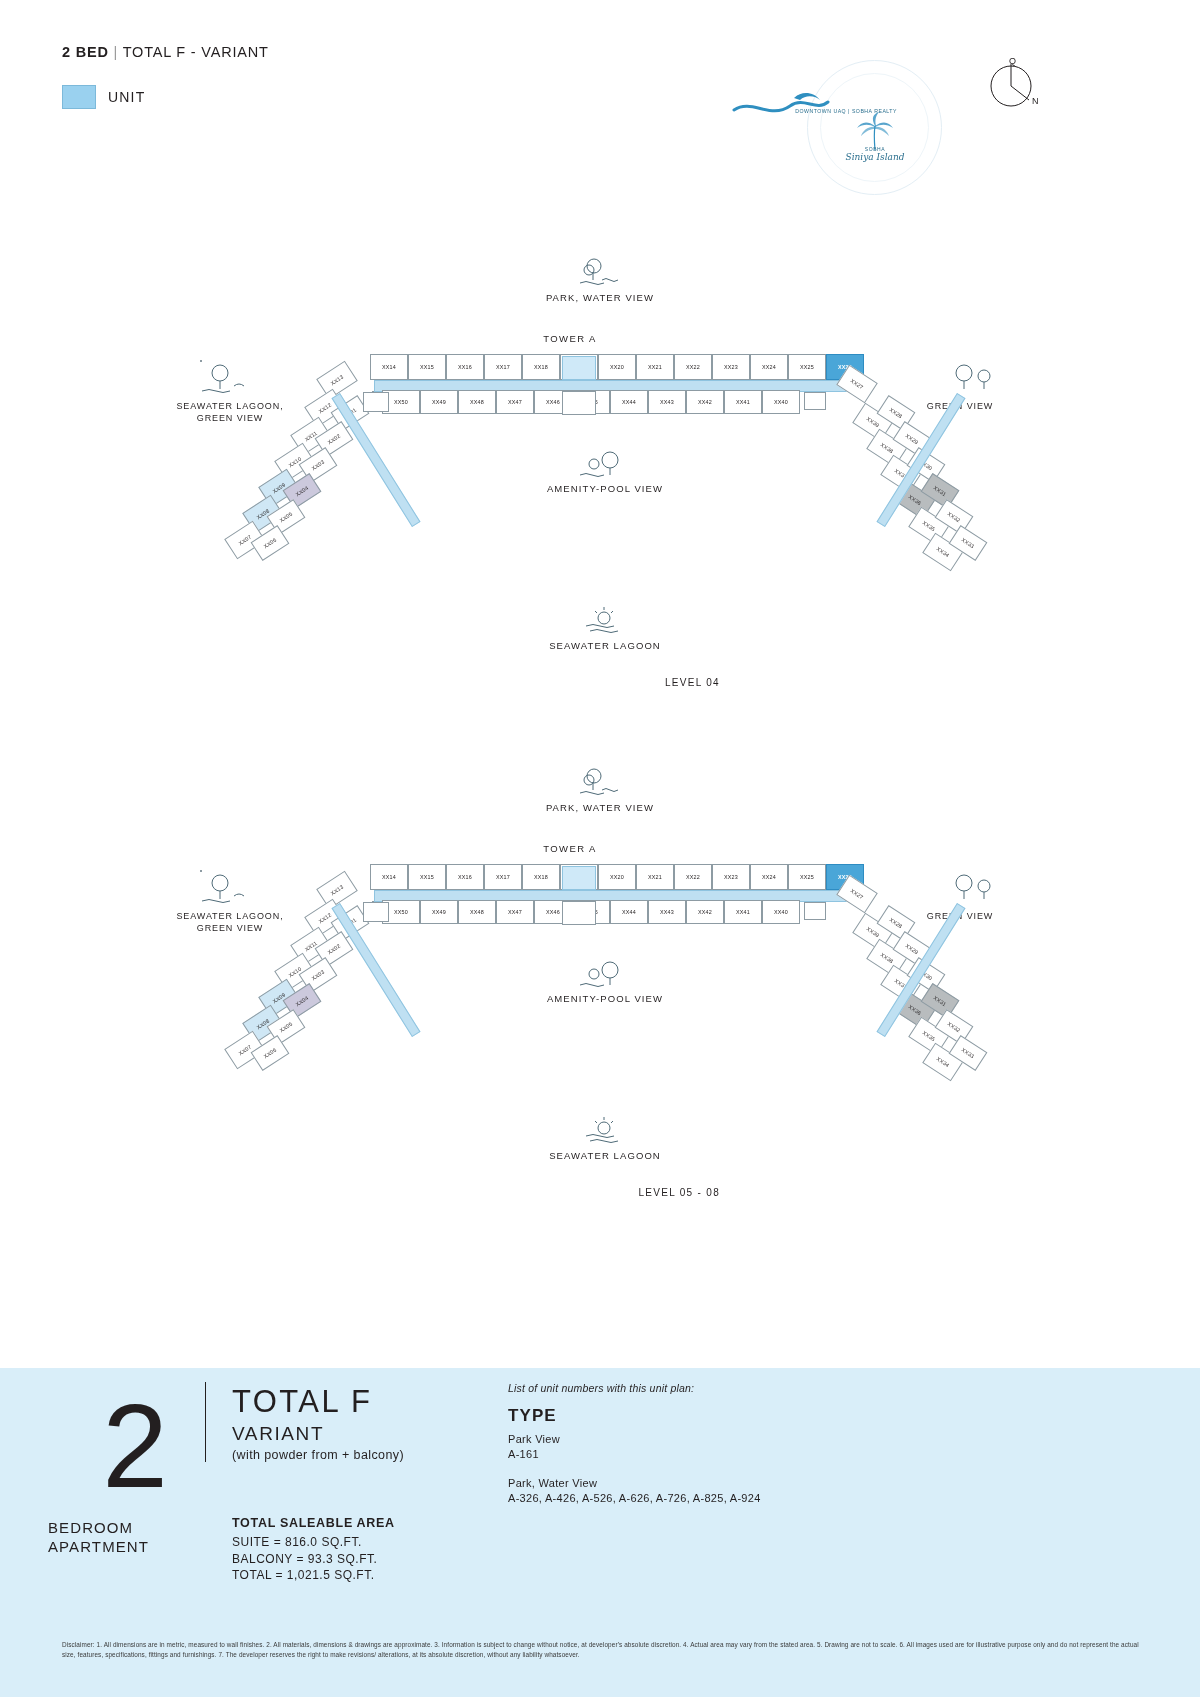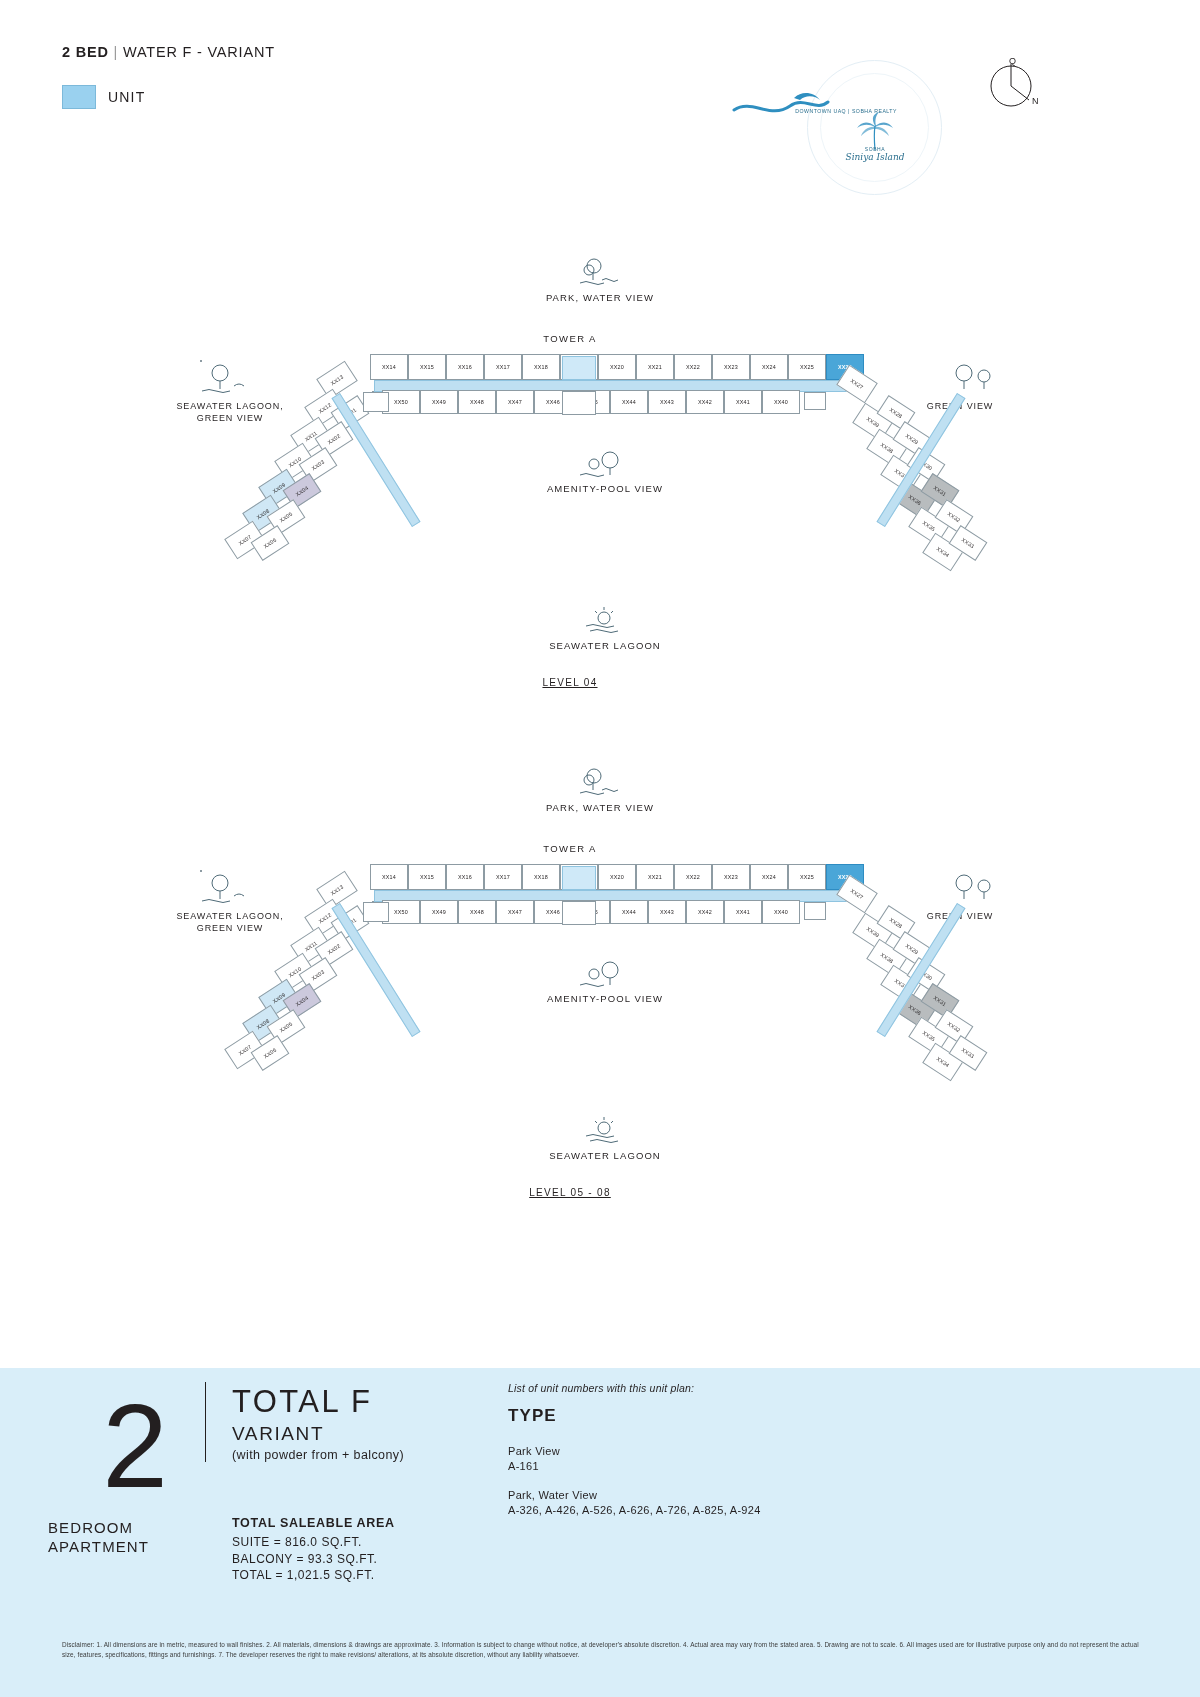--- a/index.html
+++ b/index.html
@@ -51,22 +51,22 @@
   
   .plate{position:absolute;left:0;width:1200px;}
   .plate .caption{
     position:absolute;text-align:center;font-size:9.5px;letter-spacing:1.1px;color:#231f20;
   }
   .tower-lbl{
     position:absolute;width:200px;text-align:center;left:470px;
     font-size:9.5px;letter-spacing:1.4px;
   }
   .level-lbl{
-    position:absolute;width:300px;text-align:center;left:420px;
-    font-size:10px;letter-spacing:1.3px;text-decoration:underline;
+    position:absolute;width:300px;text-align:right;left:420px;
+    font-size:10px;letter-spacing:1.3px;
   }
   .view-lbl{position:absolute;font-size:9px;letter-spacing:.9px;text-align:center;line-height:12px;}
 
   
   .u{
     position:absolute;border:.8px solid #8d9ba3;background:#ffffff;
     font-size:5.4px;letter-spacing:.2px;color:#231f20;
     display:flex;align-items:center;justify-content:center;
     box-sizing:border-box;
   }
@@ -104,21 +104,21 @@
     position:absolute;left:62px;top:272px;width:1080px;
     font-size:6.4px;line-height:9.5px;color:#3a3a3a;letter-spacing:.1px;
   }
 </style>
 </head>
 <body>
 
 <div class="page">
 
   <div class="hdr-title">
-    <b>2 BED</b><span class="sep"> | </span><span>WATER F - VARIANT</span>
+    <b>2 BED</b><span class="sep"> | </span><span>TOTAL F - VARIANT</span>
   </div>
 
   <div class="legend">
     <div class="swatch"></div>
     <div class="lbl">UNIT</div>
   </div>
 
   <div class="logo-wrap">
     <div class="ring r1"></div>
     <div class="ring r2"></div>
@@ -381,21 +381,21 @@
     <div class="f-div"></div>
     <div class="f-type">TOTAL F</div>
     <div class="f-variant">VARIANT</div>
     <div class="f-powder">(with powder from + balcony)</div>
     <div class="f-area-t">TOTAL SALEABLE AREA</div>
     <div class="f-area-l"><span style="white-space:pre-line;">SUITE = 816.0 SQ.FT.
 BALCONY = 93.3 SQ.FT.
 TOTAL = 1,021.5 SQ.FT.</span></div>
     <div class="f-list-t">List of unit numbers with this unit plan:</div>
     <div class="f-views">TYPE</div>
-    <div class="f-vg" id="viewGroups" style="top:76px;">
+    <div class="f-vg" id="viewGroups" style="top:64px;">
         <div style="margin-bottom: 14px;">
           <div>Park View</div>
           <div>A-161</div>
         </div>
         <div style="margin-bottom: 14px;">
           <div>Park, Water View</div>
           <div>A-326, A-426, A-526, A-626, A-726, A-825, A-924</div>
         </div>
       </div>
     <div class="disclaimer">Disclaimer: 1. All dimensions are in metric, measured to wall finishes. 2. All materials, dimensions &amp; drawings are approximate. 3. Information is subject to change without notice, at developer's absolute discretion. 4. Actual area may vary from the stated area. 5. Drawing are not to scale. 6. All images used are for illustrative purpose only and do not represent the actual size, features, specifications, fittings and furnishings. 7. The developer reserves the right to make revisions/ alterations, at its absolute discretion, without any liability whatsoever.</div>

